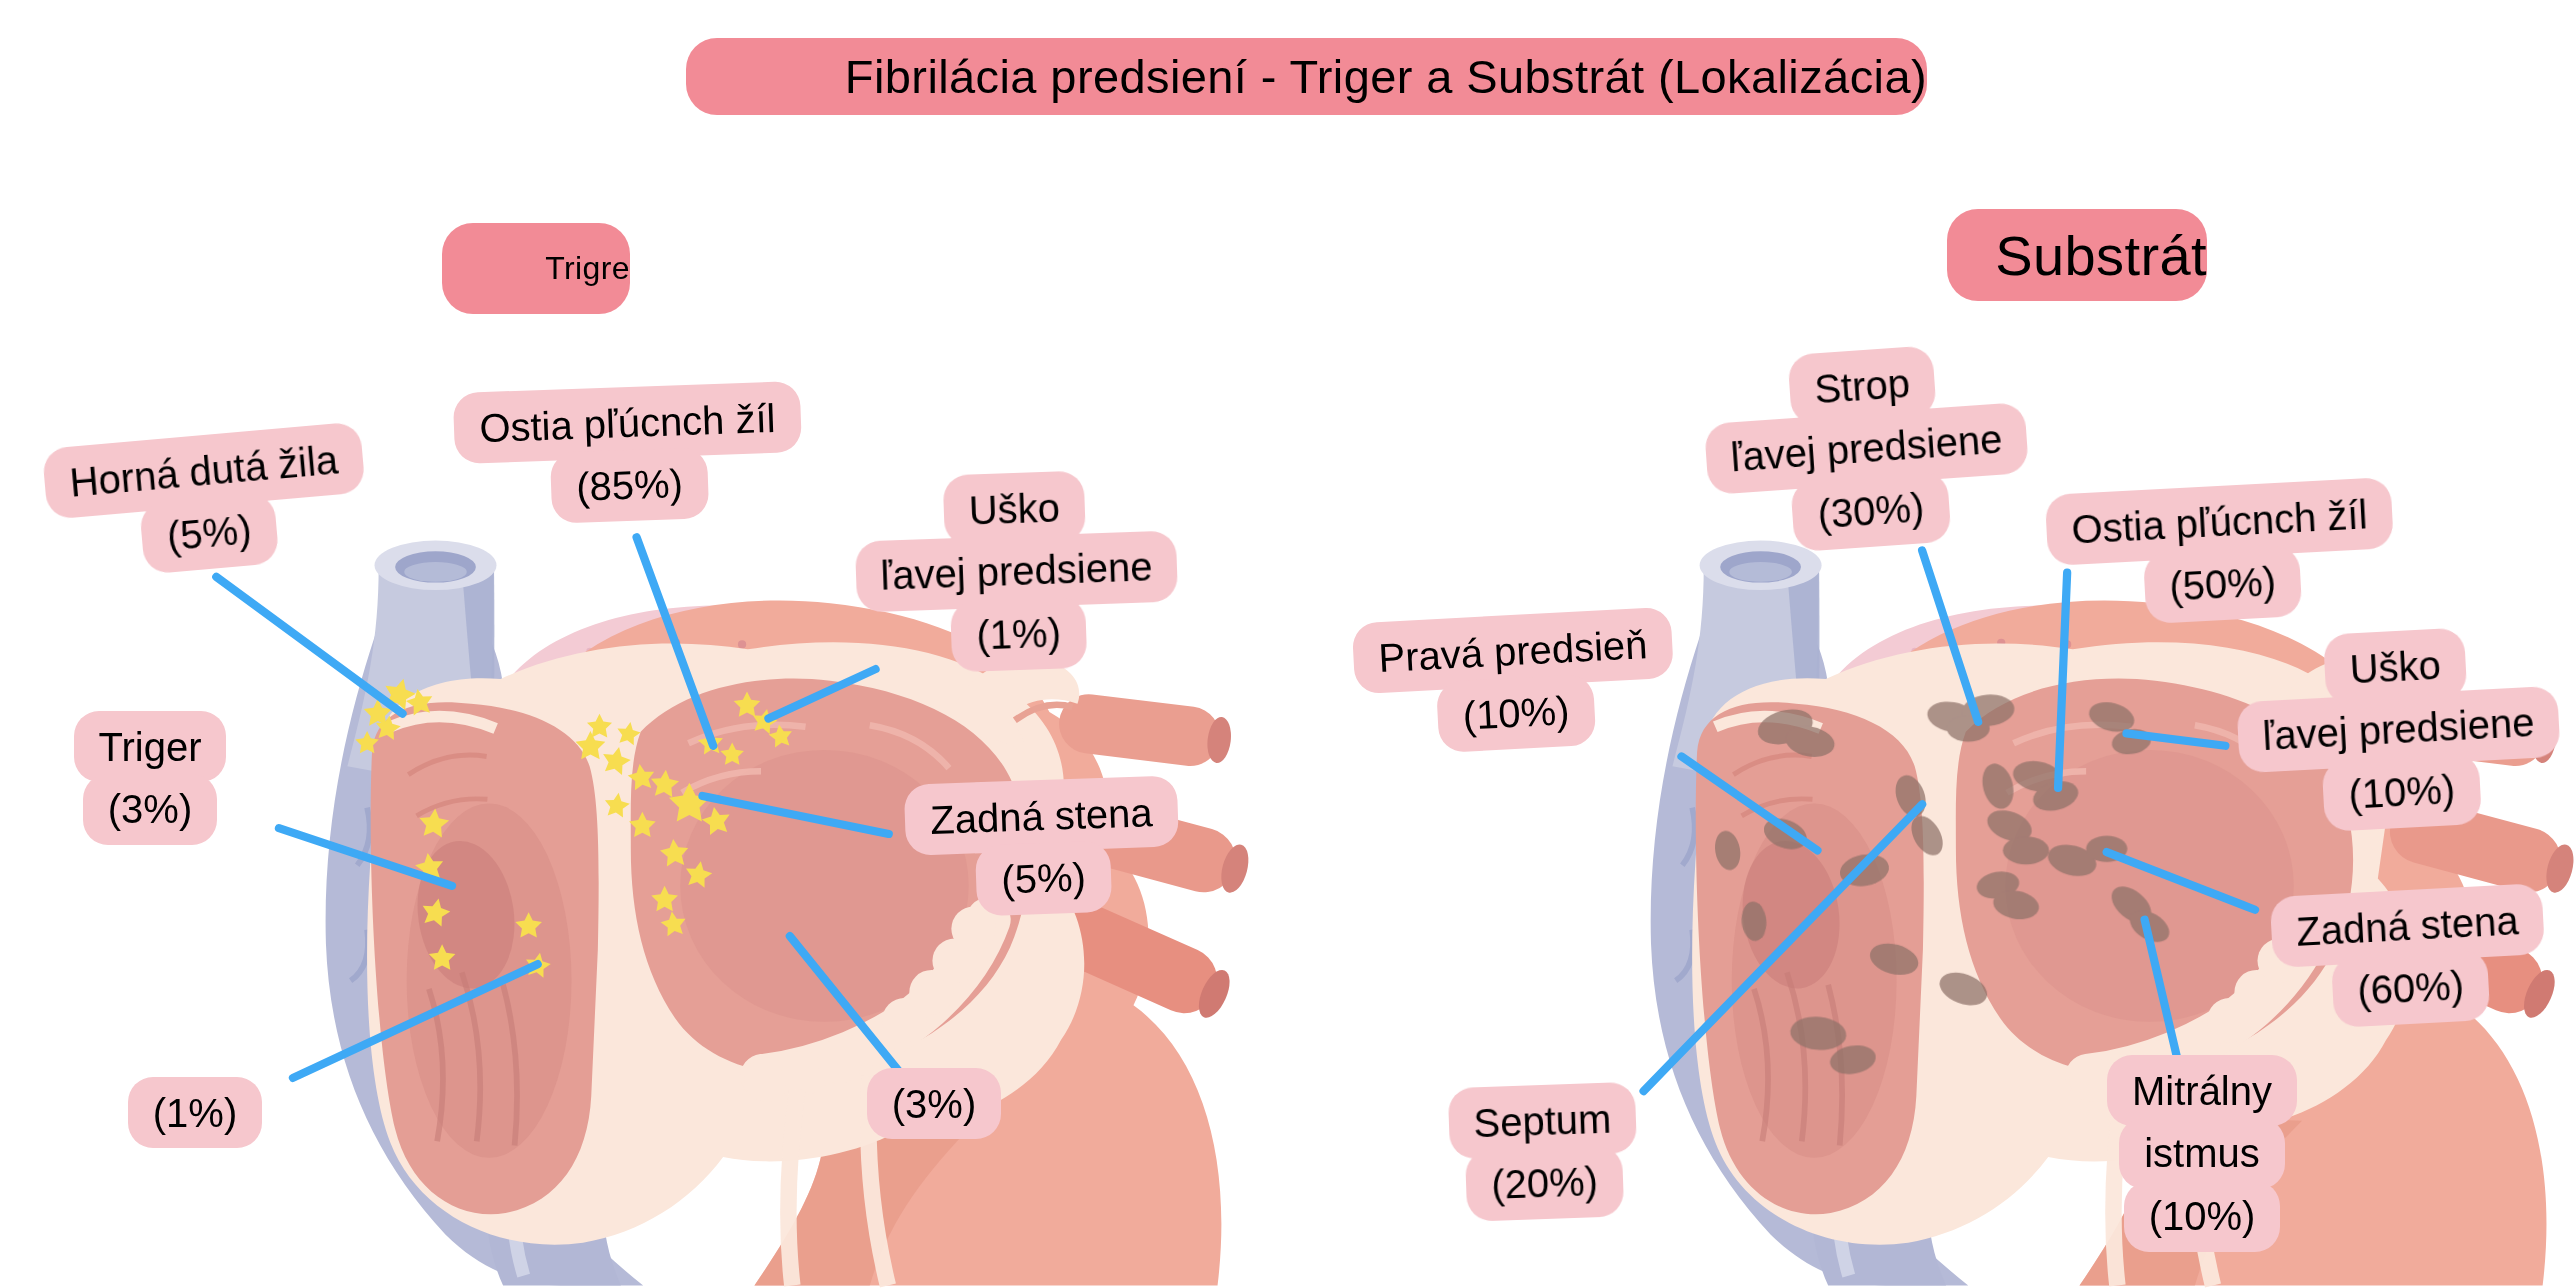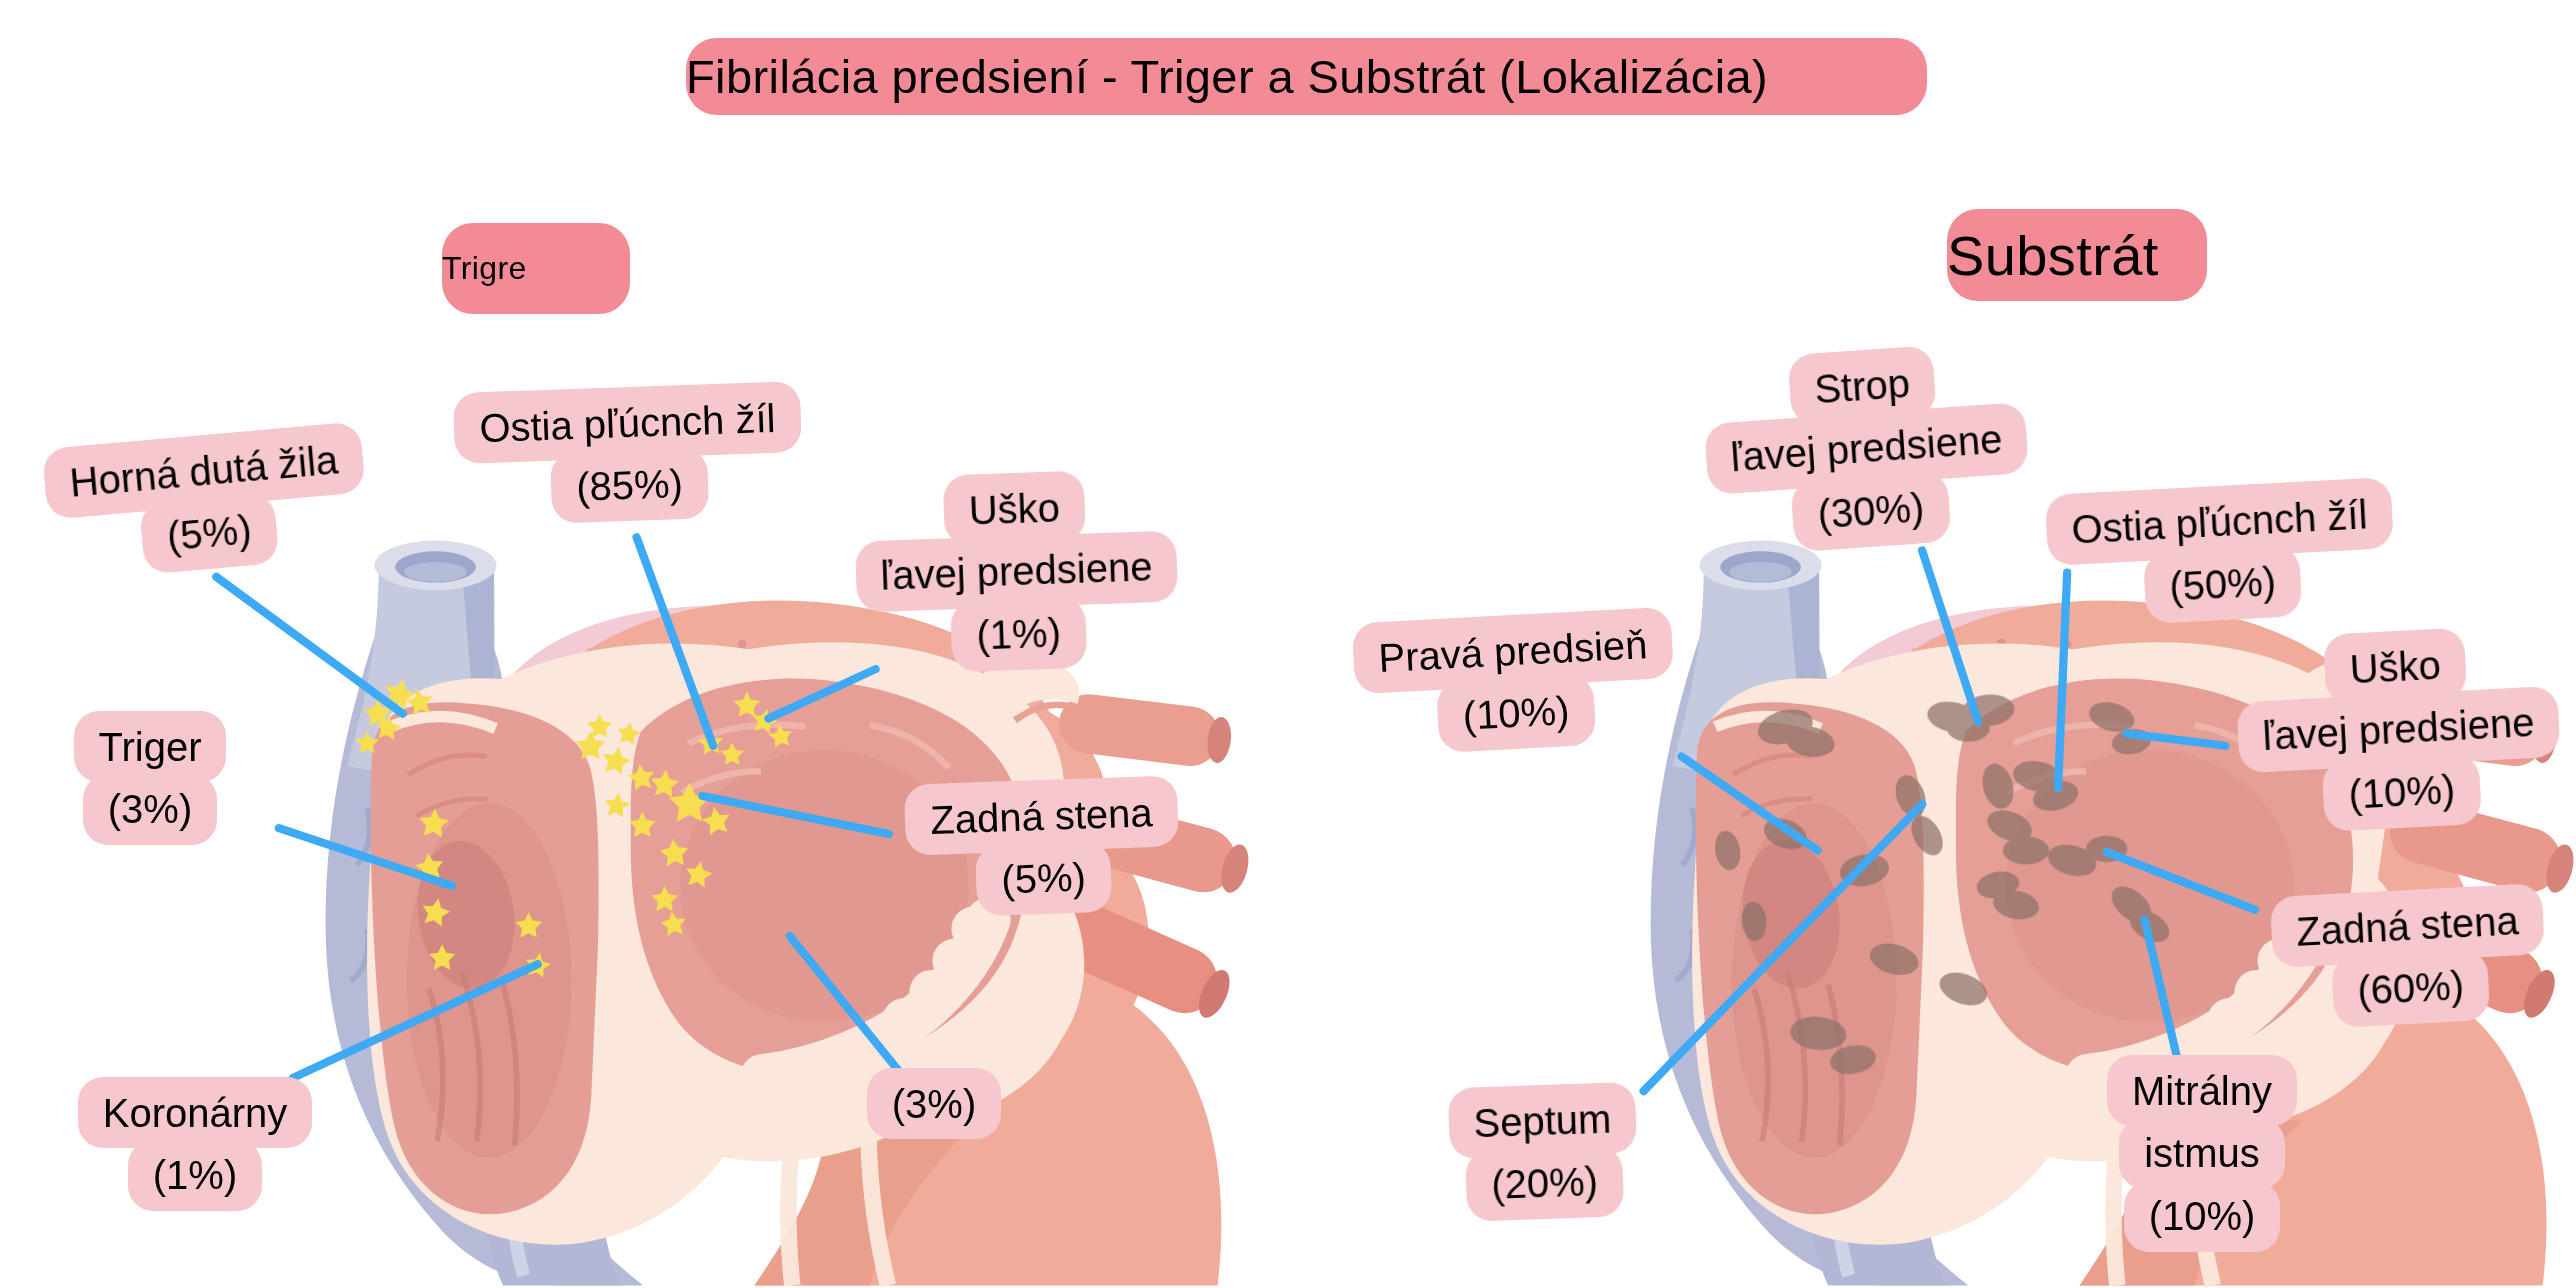--- a/index.html
+++ b/index.html
@@ -1,20 +1,20 @@
 <!DOCTYPE html>
 <html style="font-size:13px"><head>
 <meta charset="utf-8">
 <style>
   html,body{margin:0;padding:0}
   body{width:2576px;height:1288px;position:relative;background:#ffffff;
        font-family:"Liberation Sans",sans-serif;overflow:hidden;color:#000}
   svg.art{position:absolute;left:0;top:0}
   .pill{position:absolute;background:#F28B96;color:#000;display:flex;align-items:center;
-        justify-content:flex-start;border-radius:31px;font-size:47px;letter-spacing:0.4px}
+        justify-content:flex-end;border-radius:31px;font-size:47px;letter-spacing:0.4px}
   .bubble{position:absolute;font-size:40px;line-height:1.2;text-align:center;white-space:nowrap}
   .bubble span{display:block;width:fit-content;margin:0 auto;background:#F6C7CD;
                padding:11.5px 25px;border-radius:25px}
   .bubble span + span{margin-top:-8.2px}
 </style>
 </head>
 <body>
 
 <svg class="art" width="2576" height="1288" viewBox="0 0 3125 1563">
   <defs>
@@ -232,21 +232,20 @@
 </div>
 <div class="bubble" style="left:18px;top:711px;width:264px">
   <span>Triger</span>
   <span>(3%)</span>
 </div>
 <div class="bubble" style="left:884px;top:780px;width:317px;transform:rotate(-2deg)">
   <span>Zadná stena</span>
   <span>(5%)</span>
 </div>
 <div class="bubble" style="left:18px;top:1077px;width:354px">
-  <span>Koronárny</span>
   <span>(1%)</span>
 </div>
 <div class="bubble" style="left:765px;top:1068px;width:338px">
   <span>(3%)</span>
 </div>
 
 <div class="bubble" style="left:1683px;top:350px;width:367px;transform:rotate(-4deg)">
   <span>Strop</span>
   <span>ľavej predsiene</span>
   <span>(30%)</span>

